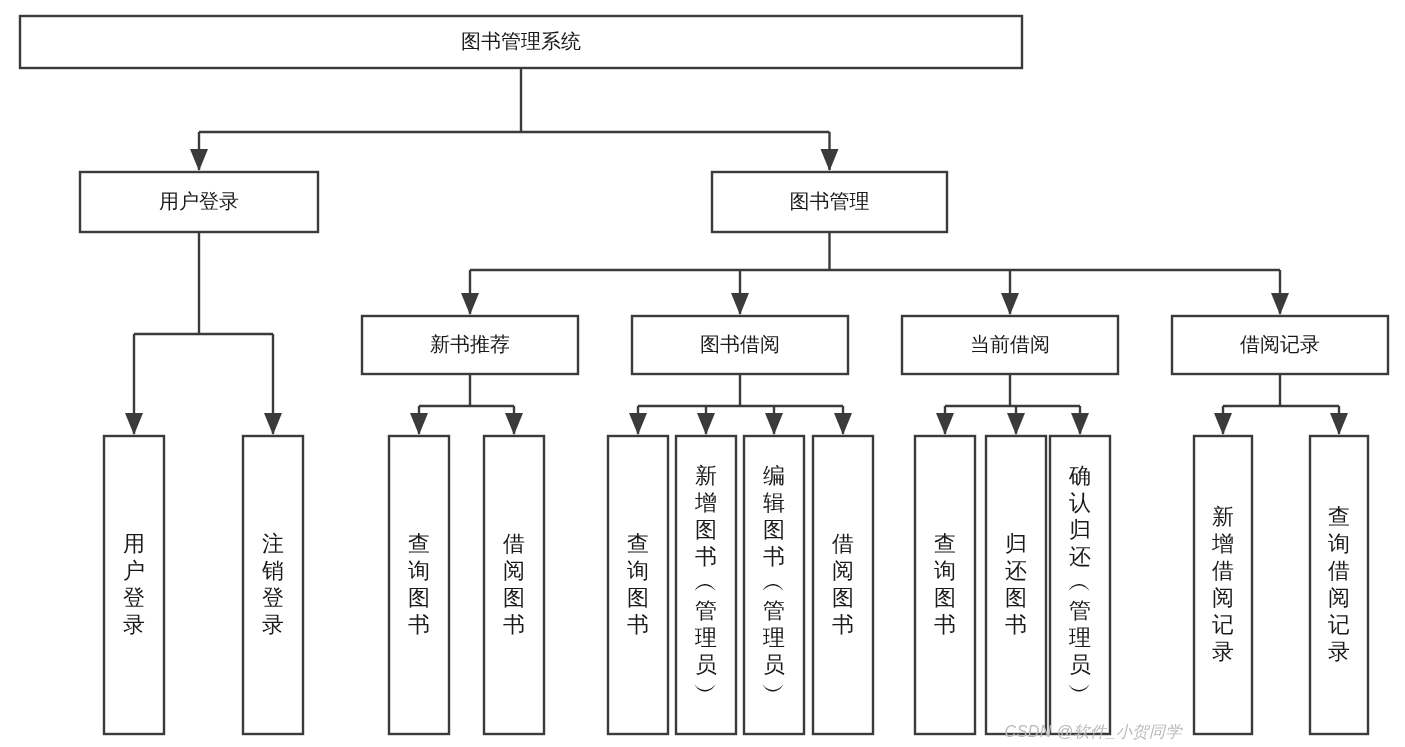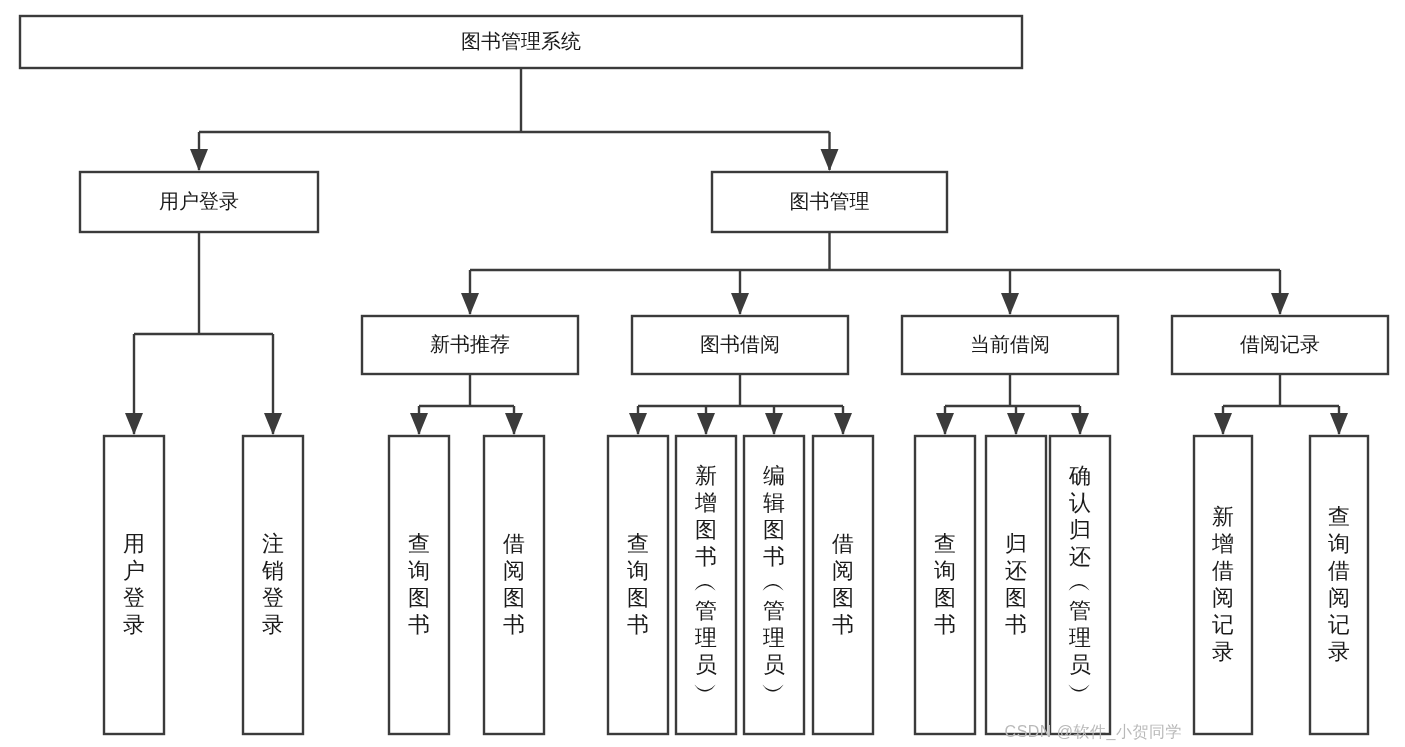--- a/index.html
+++ b/index.html
@@ -20,21 +20,21 @@
   }
   .vert-label{
     font-family:"Liberation Sans","DejaVu Sans",sans-serif;
     fill:#1a1a1a;font-size:22px;
     dominant-baseline:middle;text-anchor:middle;
   }
   .watermark{
     position:absolute;right:6px;bottom:4px;
     font-family:"Liberation Sans","DejaVu Sans",sans-serif;
     font-size:16px;color:#b9b9b9;white-space:nowrap;
-    letter-spacing:0.5px;user-select:none;
+    letter-spacing:0.5px;user-select:none;font-style:italic;
   }
 </style>
 </head>
 <body>
 
 <div id="diagram-root">
   <svg id="tree" viewBox="0 0 1405 747" xmlns="http://www.w3.org/2000/svg">
     <g id="links-layer">
         <line x1="521" y1="68" x2="521" y2="132" class="link"></line>
         <line x1="199" y1="132" x2="829.5" y2="132" class="link"></line>

